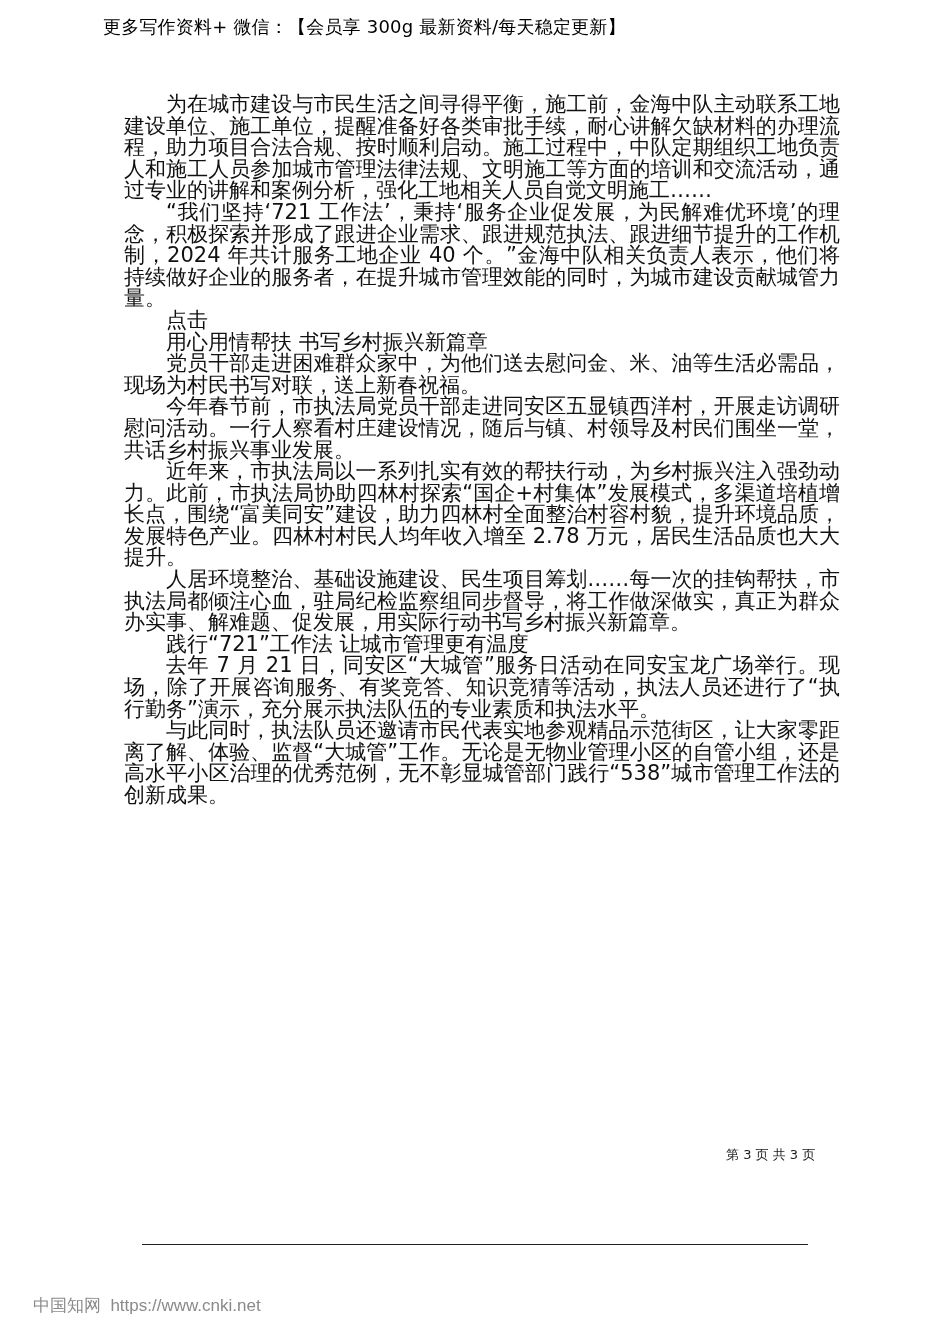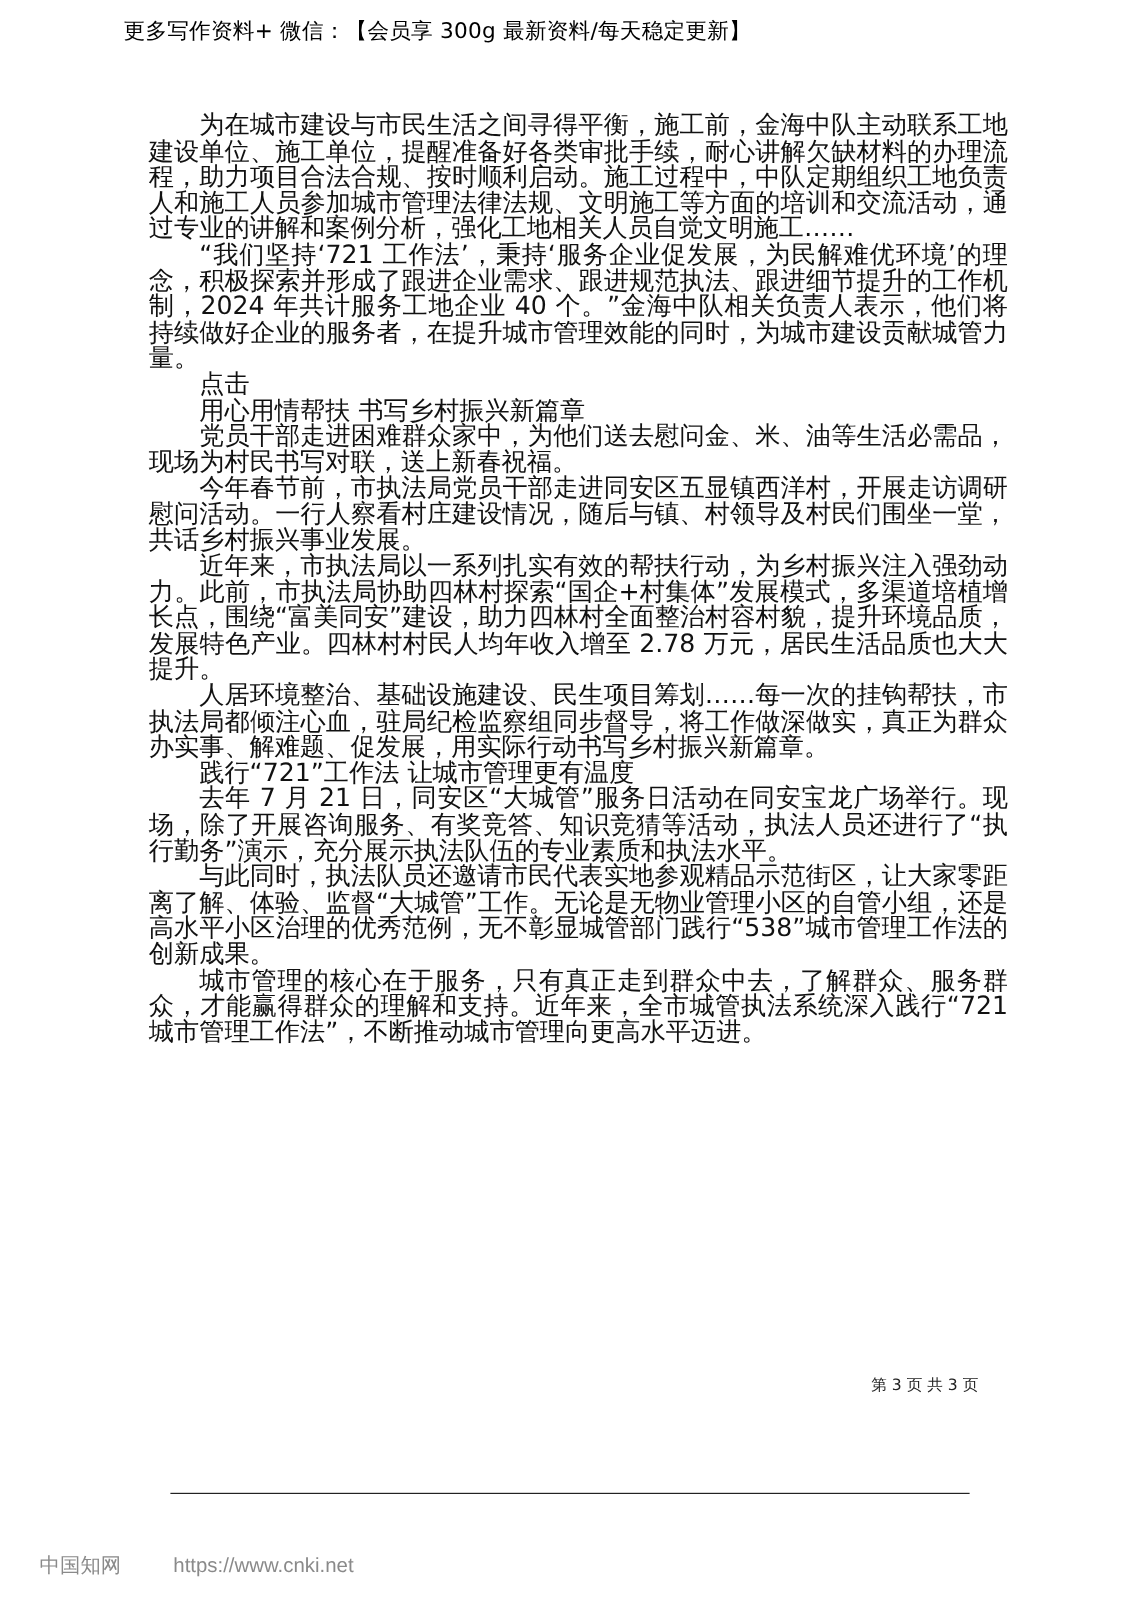--- a/index.html
+++ b/index.html
@@ -64,21 +64,21 @@
   .watermark {
     position: absolute;
     left: 33px;
     top: 1293px;
     font-size: 17px;
     line-height: 24px;
     color: #8a8a8a;
     white-space: nowrap;
   }
   .watermark .wm-brand {
-    margin-right: 38px;
+    margin-right: 4px;
   }
   .watermark .wm-url {
     font-family: "Liberation Sans", sans-serif;
   }
 </style>
 </head>
 <body>
 
 <div class="promo-banner">更多写作资料+ 微信：【会员享 300g 最新资料/每天稳定更新】</div>
 
@@ -87,21 +87,20 @@
   <p>“我们坚持‘721 工作法’，秉持‘服务企业促发展，为民解难优环境’的理念，积极探索并形成了跟进企业需求、跟进规范执法、跟进细节提升的工作机制，2024 年共计服务工地企业 40 个。”金海中队相关负责人表示，他们将持续做好企业的服务者，在提升城市管理效能的同时，为城市建设贡献城管力量。</p>
   <p class="heading">点击</p>
   <p class="heading">用心用情帮扶 书写乡村振兴新篇章</p>
   <p>党员干部走进困难群众家中，为他们送去慰问金、米、油等生活必需品，现场为村民书写对联，送上新春祝福。</p>
   <p>今年春节前，市执法局党员干部走进同安区五显镇西洋村，开展走访调研慰问活动。一行人察看村庄建设情况，随后与镇、村领导及村民们围坐一堂，共话乡村振兴事业发展。</p>
   <p>近年来，市执法局以一系列扎实有效的帮扶行动，为乡村振兴注入强劲动力。此前，市执法局协助四林村探索“国企+村集体”发展模式，多渠道培植增长点，围绕“富美同安”建设，助力四林村全面整治村容村貌，提升环境品质，发展特色产业。四林村村民人均年收入增至 2.78 万元，居民生活品质也大大提升。</p>
   <p>人居环境整治、基础设施建设、民生项目筹划……每一次的挂钩帮扶，市执法局都倾注心血，驻局纪检监察组同步督导，将工作做深做实，真正为群众办实事、解难题、促发展，用实际行动书写乡村振兴新篇章。</p>
   <p class="heading">践行“721”工作法 让城市管理更有温度</p>
   <p>去年 7 月 21 日，同安区“大城管”服务日活动在同安宝龙广场举行。现场，除了开展咨询服务、有奖竞答、知识竞猜等活动，执法人员还进行了“执行勤务”演示，充分展示执法队伍的专业素质和执法水平。</p>
   <p>与此同时，执法队员还邀请市民代表实地参观精品示范街区，让大家零距离了解、体验、监督“大城管”工作。无论是无物业管理小区的自管小组，还是高水平小区治理的优秀范例，无不彰显城管部门践行“538”城市管理工作法的创新成果。</p>
-  <p>城市管理的核心在于服务，只有真正走到群众中去，了解群众、服务群众，才能赢得群众的理解和支持。近年来，全市城管执法系统深入践行“721 城市管理工作法”，不断推动城市管理向更高水平迈进。</p>
 </div>
 
 <div class="page-number">第 3 页 共 3 页</div>
 
 <div class="footer-rule"></div>
 
 <div class="watermark">
   <span class="wm-brand">中国知网</span>
   <span class="wm-url">https://www.cnki.net</span>
 </div>

